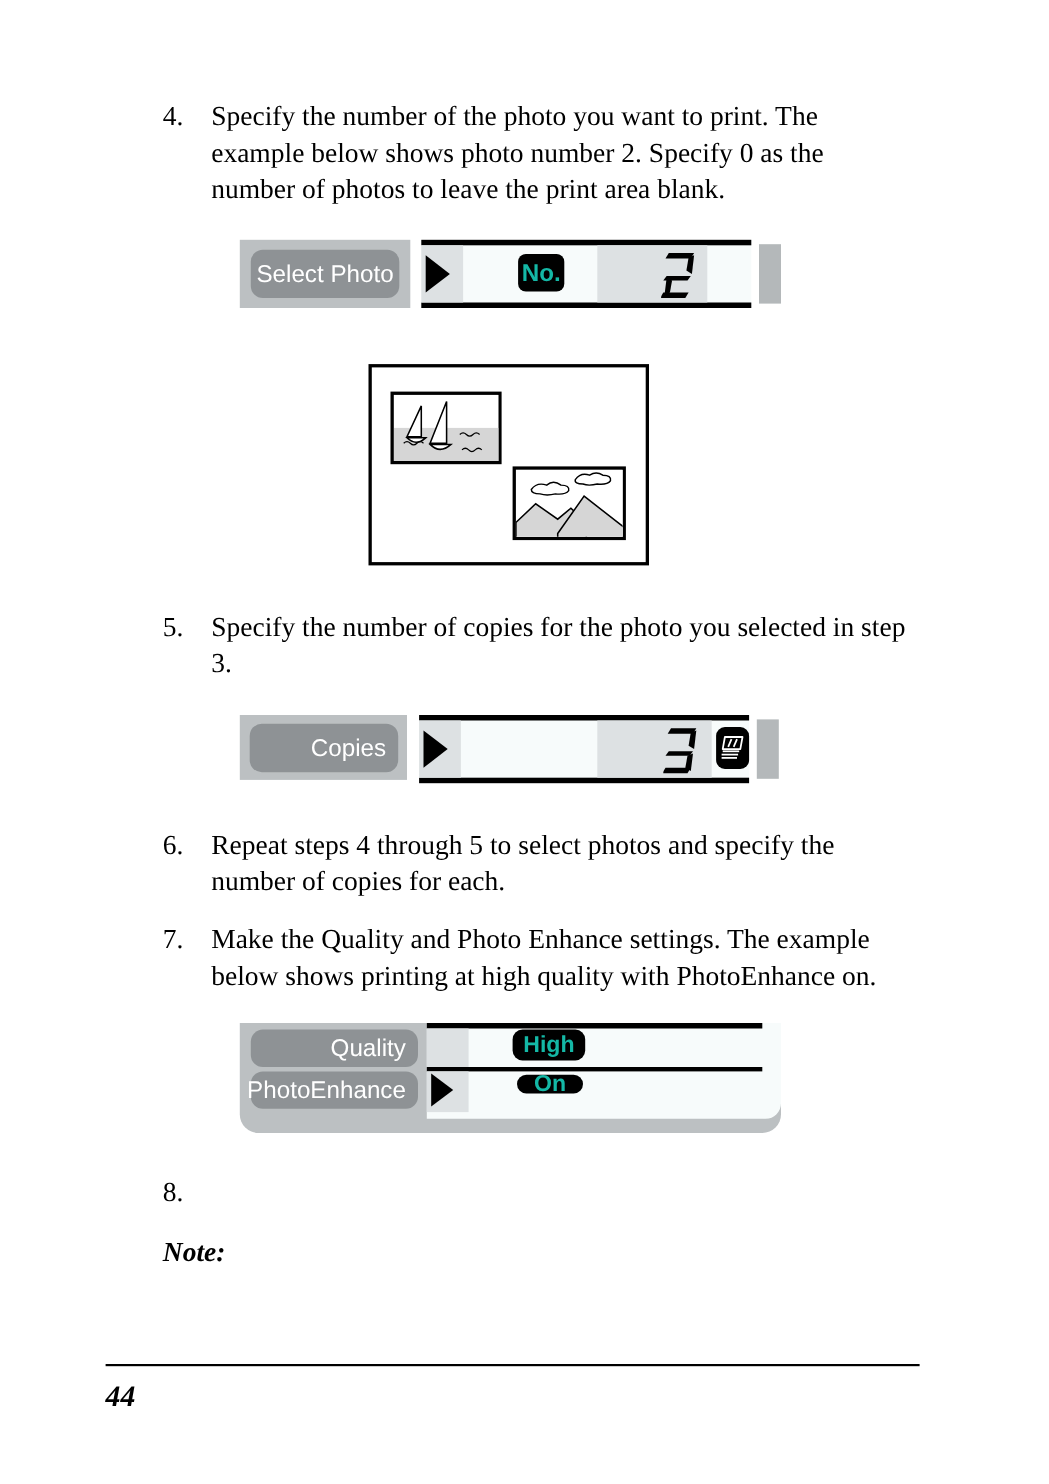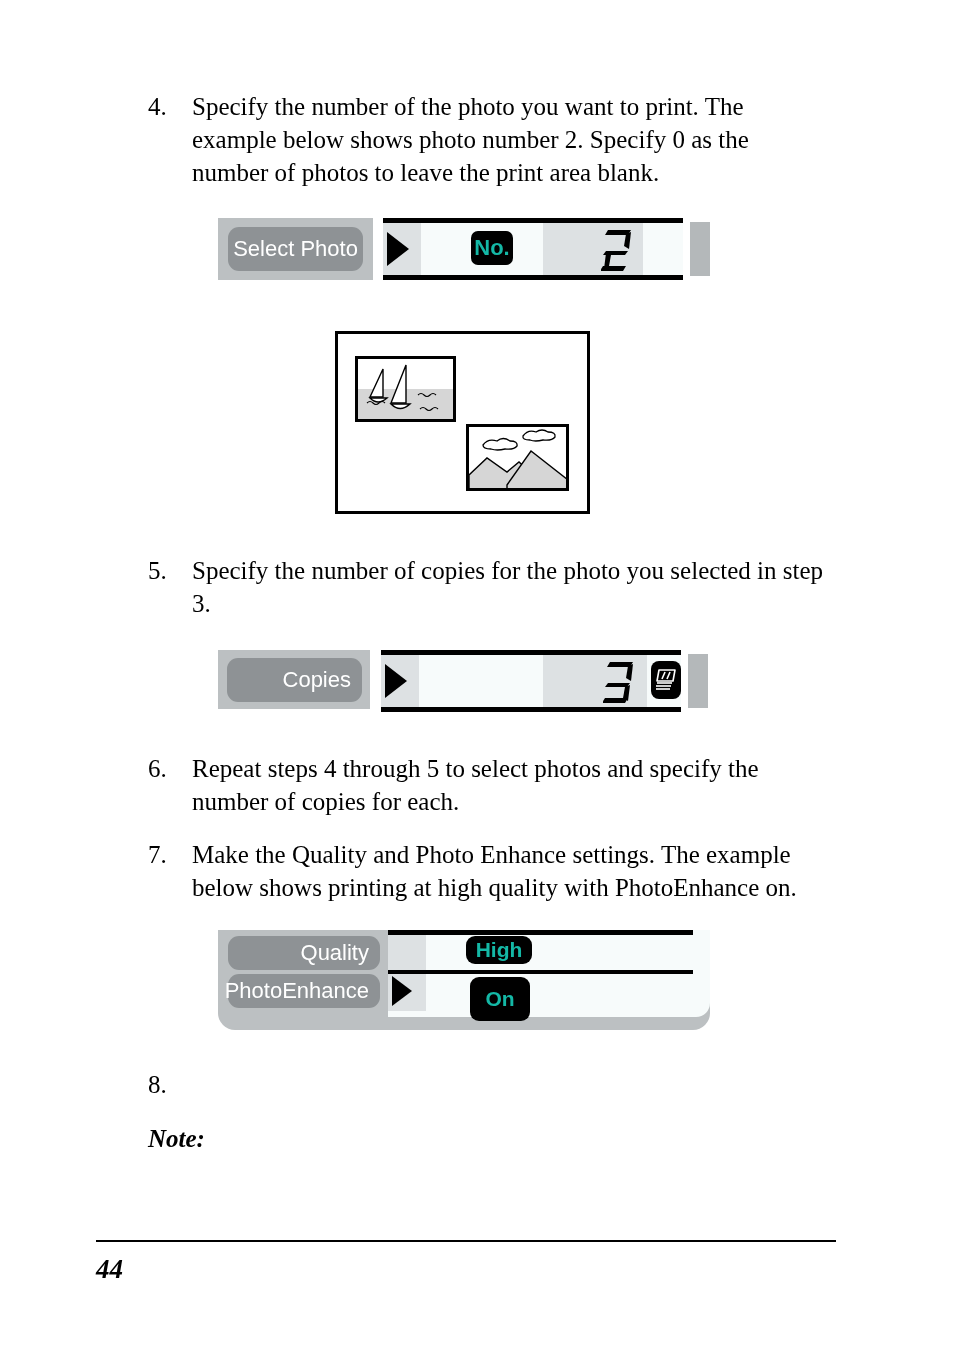--- a/index.html
+++ b/index.html
@@ -324,21 +324,21 @@
       <div class="lcd-rule thin" style="left:0px; top:40px; width:305px;"></div>
 
       <div class="cursor-cell" style="left:0px; top:5px; width:38px; height:35px;"></div>
       <div class="cursor-cell" style="left:0px; top:44px; width:38px; height:37px;">
         <div class="cursor-tri" style="left:4px; top:2px; border-top-width:15px; border-bottom-width:15px; border-left-width:20px;"></div>
       </div>
 
       <div class="tag-dark tag-pill" style="left:78px; top:6px; width:66px; height:28px; font-size:21px;">
         <span>High</span>
       </div>
-      <div class="tag-dark tag-pill" style="left:82px; top:47px; width:60px; height:44px; font-size:21px;">
+      <div class="tag-dark tag-pill" style="left:82px; top:47px; width:60px; height:17px; font-size:21px;">
         <span>On</span>
       </div>
     </div>
   </div>
 
   <div class="step" style="left:148px; top:1068px; width:700px;">
     <div class="step-num">8.</div>
   </div>
 
   <div class="note-head" style="left:148px; top:1125px;">Note:</div>

